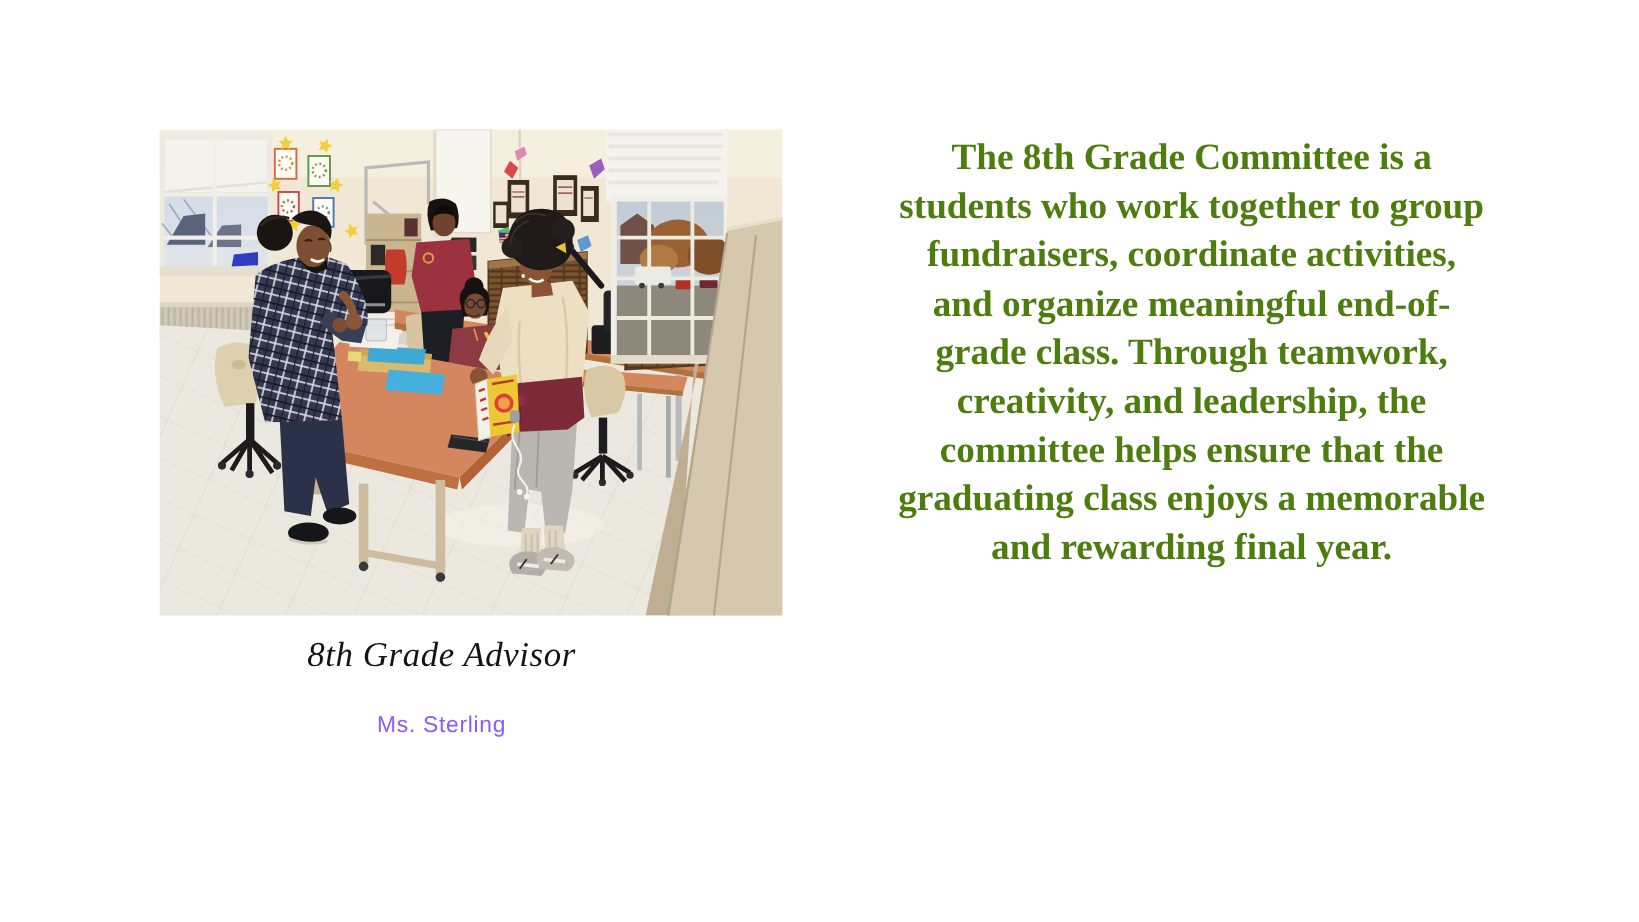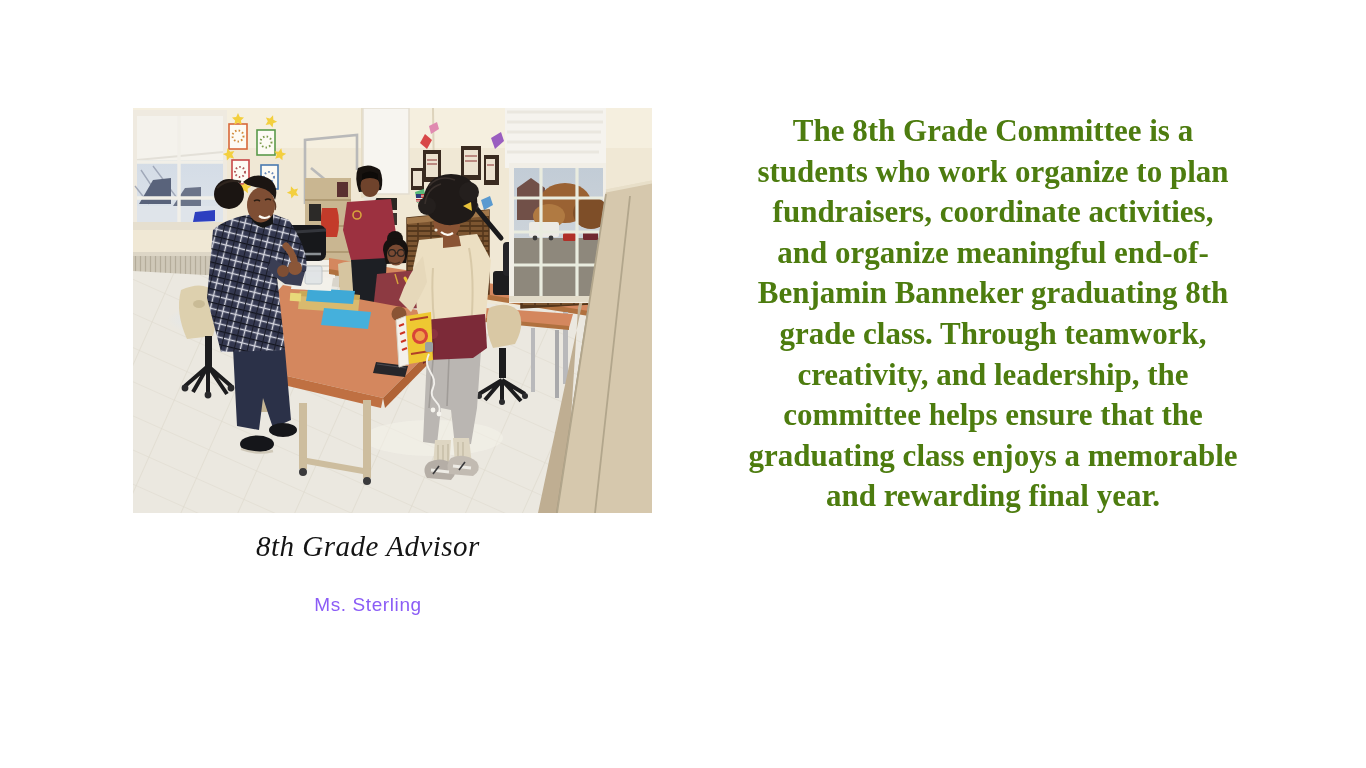--- a/index.html
+++ b/index.html
@@ -387,24 +387,23 @@
         </g>
       </g>
     </svg>
   </div>
 
   <div class="caption-title">8th Grade Advisor</div>
   <div class="caption-subtitle">Ms. Sterling</div>
 
   <div class="about">
     <div class="line">The 8th Grade Committee is a</div>
-    <div class="line">students who work organize to plan</div>
+    <div class="line">students who work together to group</div>
     <div class="line">fundraisers, coordinate activities,</div>
     <div class="line">and organize meaningful end-of-</div>
-    <div class="line">Benjamin Banneker graduating 8th</div>
     <div class="line">grade class. Through teamwork,</div>
     <div class="line">creativity, and leadership, the</div>
     <div class="line">committee helps ensure that the</div>
     <div class="line">graduating class enjoys a memorable</div>
     <div class="line">and rewarding final year.</div>
   </div>
 
 </div>
 
 </body></html>

